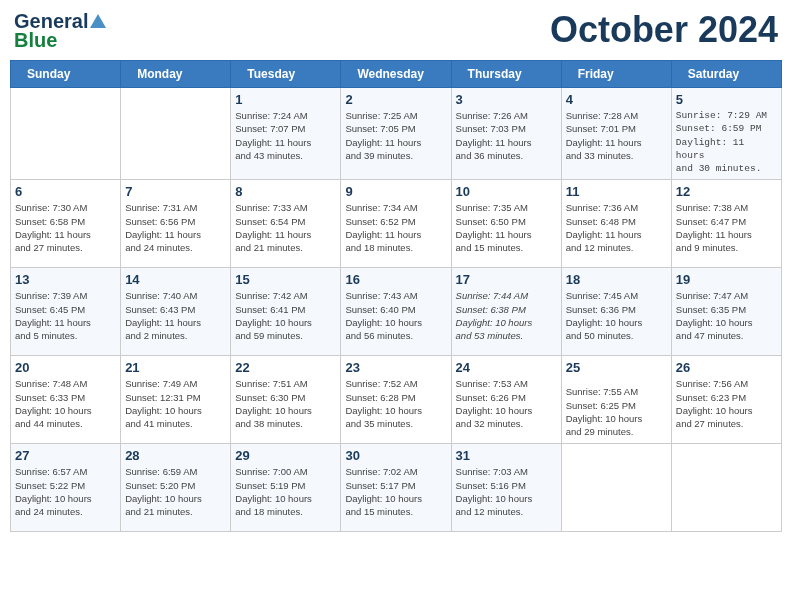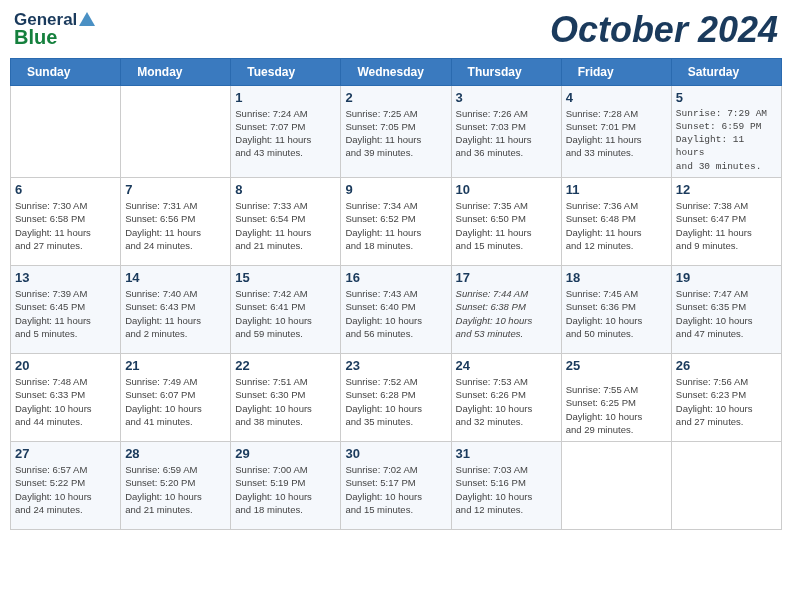--- a/index.html
+++ b/index.html
@@ -17,21 +17,20 @@
       margin-bottom: 8px;
       padding: 0 4px;
     }
     .logo {
       display: flex;
       flex-direction: column;
       align-items: flex-start;
     }
     .title-section {
       text-align: right;
-      font-style: italic;
     }
     .month-title {
       font-size: 36px;
       font-weight: bold;
       color: #1a3a5c;
       line-height: 1.1;
     }
     .subtitle {
       font-size: 14px;
       color: #555;
@@ -77,21 +76,21 @@
     .empty-cell {
       background: #fff !important;
     }
   </style>
 </head>
 <body>
 
 <div class="header">
   <div class="logo">
     <div style="display:flex;align-items:center;">
-      <span style="font-size:17px;font-weight:bold;color:#1a3a5c;">General</span>
+      <span style="font-size:20px;font-weight:bold;color:#1a3a5c;">General</span>
       <svg width="20" height="20" viewBox="0 0 20 20">
         <polygon points="10,2 18,16 2,16" fill="#4a90c4"></polygon>
       </svg>
     </div>
     <div style="font-size:20px;font-weight:bold;color:#15803d;margin-top:-4px;">Blue</div>
   </div>
   <div class="title-section">
     <div class="month-title">October 2024</div>
   </div>
 </div>
@@ -254,21 +253,21 @@
         <td>
           <span class="day-number">20</span>
           <div class="day-info" style="white-space: pre-line;">Sunrise: 7:48 AM
 Sunset: 6:33 PM
 Daylight: 10 hours
 and 44 minutes.</div>
         </td>
         <td>
           <span class="day-number">21</span>
           <div class="day-info" style="white-space: pre-line;">Sunrise: 7:49 AM
-Sunset: 6:07 PM
+Sunset: 12:31 PM
 Daylight: 10 hours
 and 41 minutes.</div>
         </td>
         <td>
           <span class="day-number">22</span>
           <div class="day-info" style="white-space: pre-line;">Sunrise: 7:51 AM
 Sunset: 6:30 PM
 Daylight: 10 hours
 and 38 minutes.</div>
         </td>

